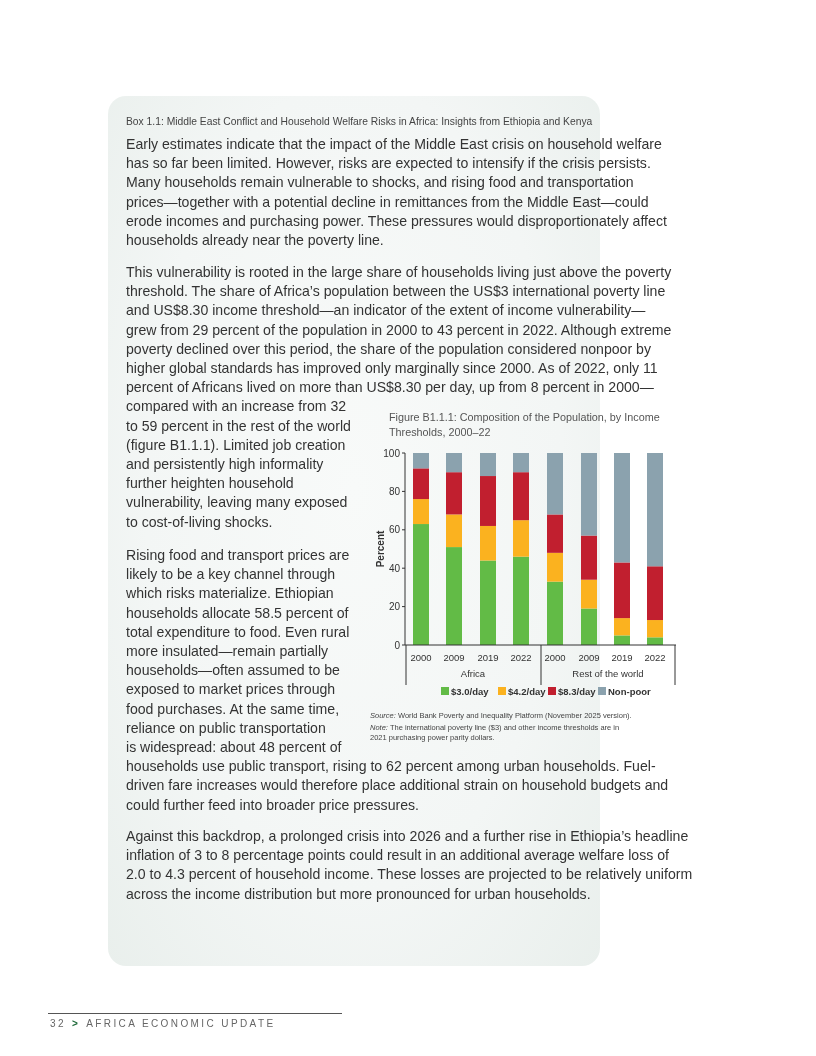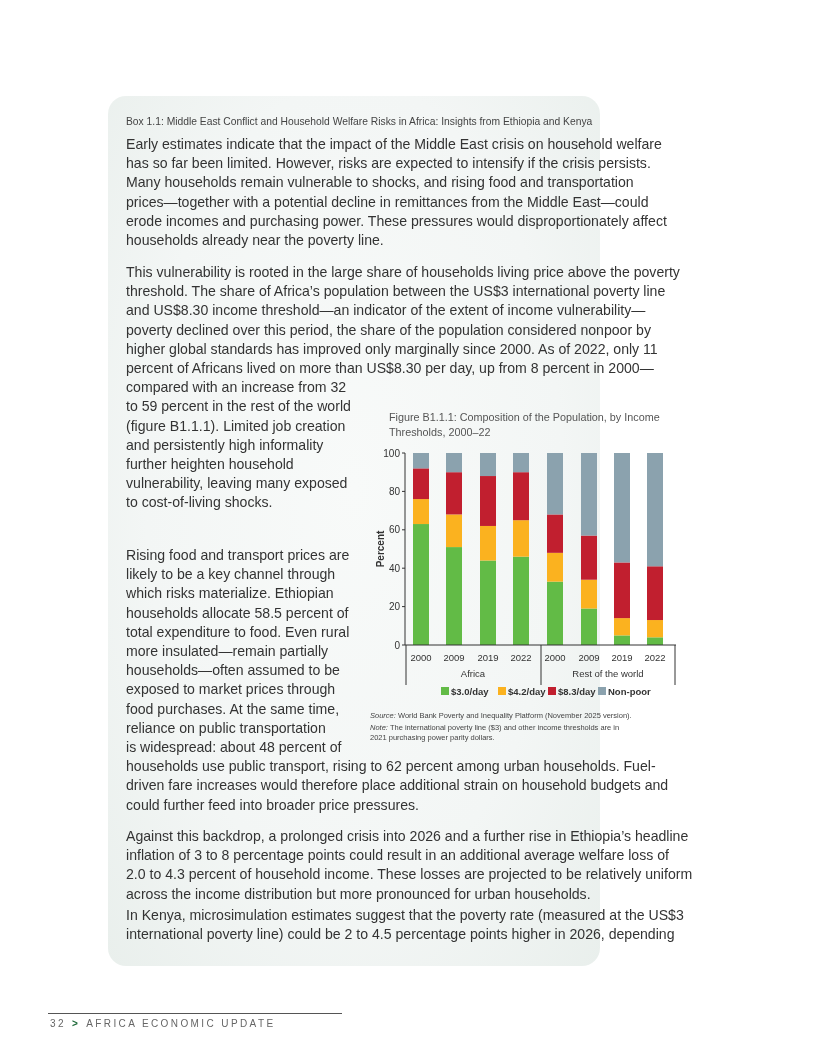--- a/index.html
+++ b/index.html
@@ -58,23 +58,24 @@
   <div class="para p1">
     <span class="line">Early estimates indicate that the impact of the Middle East crisis on household welfare</span>
     <span class="line">has so far been limited. However, risks are expected to intensify if the crisis persists.</span>
     <span class="line">Many households remain vulnerable to shocks, and rising food and transportation</span>
     <span class="line">prices—together with a potential decline in remittances from the Middle East—could</span>
     <span class="line">erode incomes and purchasing power.  These pressures would disproportionately affect</span>
     <span class="line">households already near the poverty line.</span>
   </div>
 
   <div class="para p2">
-    <span class="line">This vulnerability is rooted in the large share of households living price above the poverty</span>
+    <span class="line">This vulnerability is rooted in the large share of households living just above the poverty</span>
     <span class="line">threshold. The share of Africa’s population between the US$3 international poverty line</span>
     <span class="line">and US$8.30 income threshold—an indicator of the extent of income vulnerability—</span>
+    <span class="line">grew from 29 percent of the population in 2000 to 43 percent in 2022. Although extreme</span>
     <span class="line">poverty declined over this period, the share of the population considered nonpoor by</span>
     <span class="line">higher global standards has improved only marginally since 2000. As of 2022, only 11</span>
     <span class="line">percent of Africans lived on more than US$8.30 per day, up from 8 percent in 2000—</span>
     <span class="line">compared with an increase from 32</span>
     <span class="line">to 59 percent in the rest of the world</span>
     <span class="line">(figure B1.1.1). Limited job creation</span>
     <span class="line">and persistently high informality</span>
     <span class="line">further heighten household</span>
     <span class="line">vulnerability, leaving many exposed</span>
     <span class="line">to cost-of-living shocks.</span>
@@ -97,24 +98,20 @@
     <span class="line">could further feed into broader price pressures.</span>
   </div>
 
   <div class="para p6">
     <span class="line">Against this backdrop, a prolonged crisis into 2026 and a further rise in Ethiopia’s headline</span>
     <span class="line">inflation of 3 to 8 percentage points could result in an additional average welfare loss of</span>
     <span class="line">2.0 to 4.3 percent of household income. These losses are projected to be relatively uniform</span>
     <span class="line">across the income distribution but more pronounced for urban households.</span>
   </div>
 
-  <div class="para p7">
-    <span class="line">In Kenya, microsimulation estimates suggest that the poverty rate (measured at the US$3</span>
-    <span class="line">international poverty line) could be 2 to 4.5 percentage points higher in 2026, depending</span>
-  </div>
 </div>
 
 <div class="fig-title">
   <div>Figure B1.1.1: Composition of the Population, by Income</div>
   <div>Thresholds, 2000–22</div>
 </div>
 
 <div class="chart">
   <svg id="chart-svg" width="320" height="265" viewBox="0 0 320 265">
       <line x1="35" y1="8" x2="35" y2="200" stroke="#333" stroke-width="1"></line>

